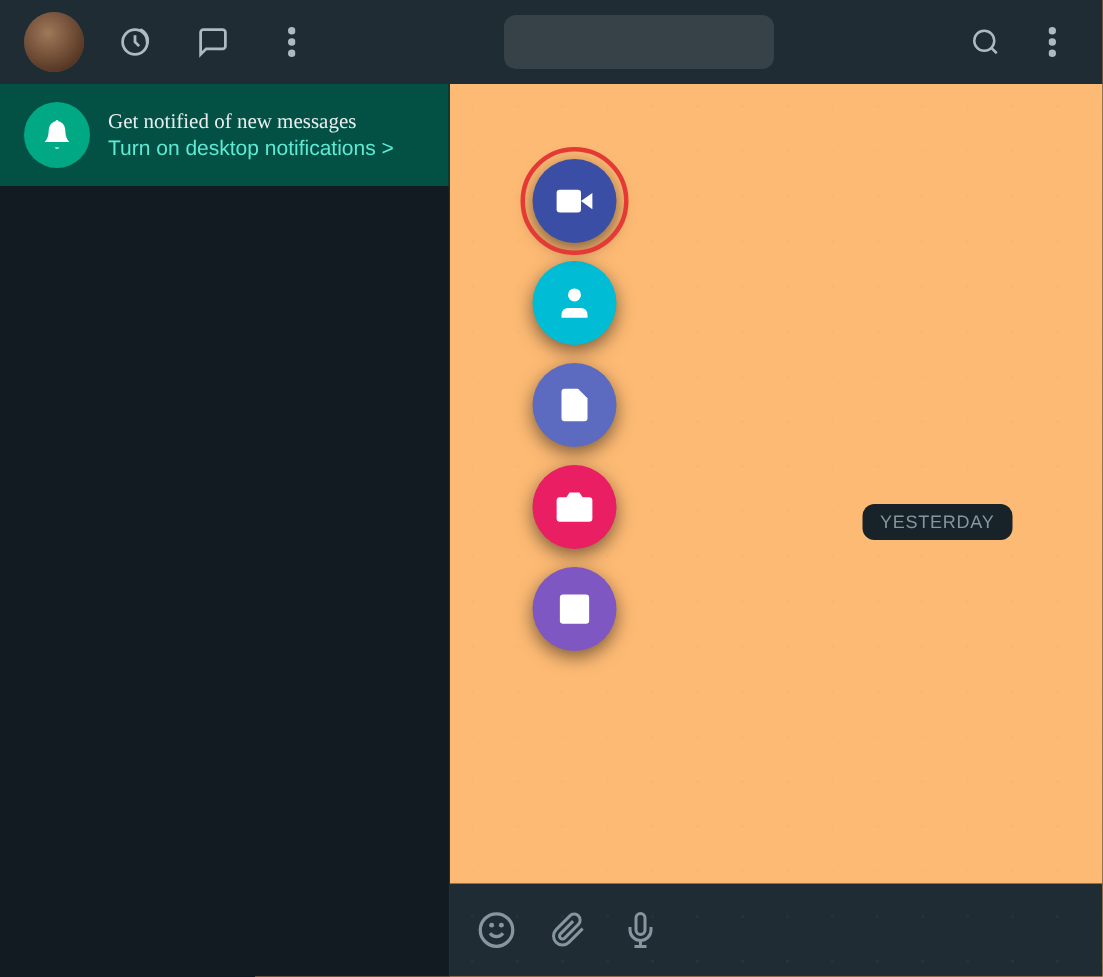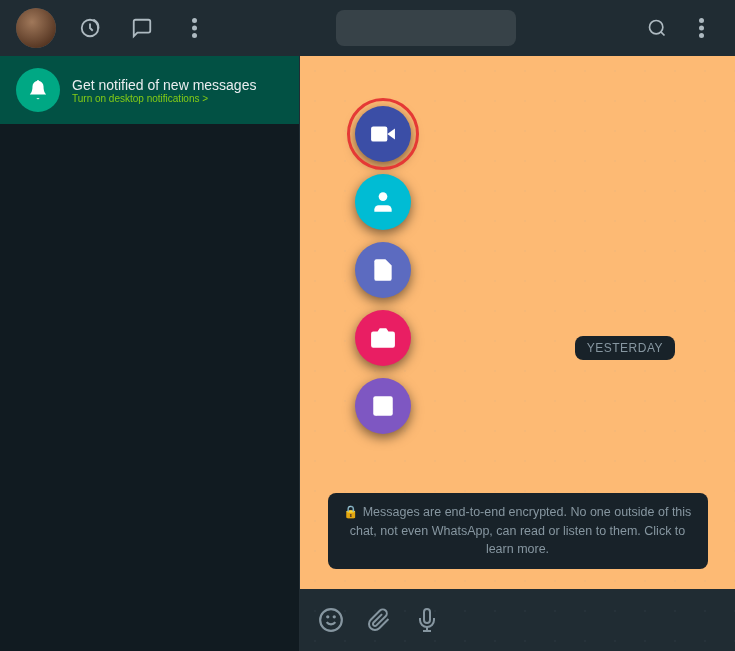--- a/index.html
+++ b/index.html
@@ -103,24 +103,25 @@
       display: flex;
       align-items: center;
       justify-content: center;
       flex-shrink: 0;
     }
     .notif-text-block {}
     .notif-title {
       color: #e9edef;
       font-size: 14px;
       font-weight: 500;
+      font-family: Liberation Serif, serif;
     }
     .notif-subtitle {
-      color: #84cc16;
-      font-size: 10px;
+      color: #5eead4;
+      font-size: 14px;
       cursor: pointer;
     }
 
     
     .search-bar {
       padding: 8px 12px;
       background: #111b21;
       flex-shrink: 0;
     }
     .search-input-wrap {
@@ -425,23 +426,20 @@
             <polyline points="21,15 16,10 5,21"></polyline>
           </svg>
         </div>
 
       </div>
 
       <div class="yesterday-badge">
         <div class="yesterday-pill">YESTERDAY</div>
       </div>
 
-      <div class="encrypt-notice">
-        <span>🔒 Messages are end-to-end encrypted. No one outside of this chat, not even WhatsApp, can read or listen to them. Click to learn more.</span>
-      </div>
 
     </div>
 
     <div class="input-bar">
 
       <button class="input-icon-btn" title="Emoji">
         <svg width="26" height="26" viewBox="0 0 24 24" fill="none" stroke="#8696a0" stroke-width="2">
           <circle cx="12" cy="12" r="10"></circle>
           <path d="M8 14s1.5 2 4 2 4-2 4-2"></path>
           <line x1="9" y1="9" x2="9.01" y2="9" stroke-linecap="round" stroke-width="3"></line>

